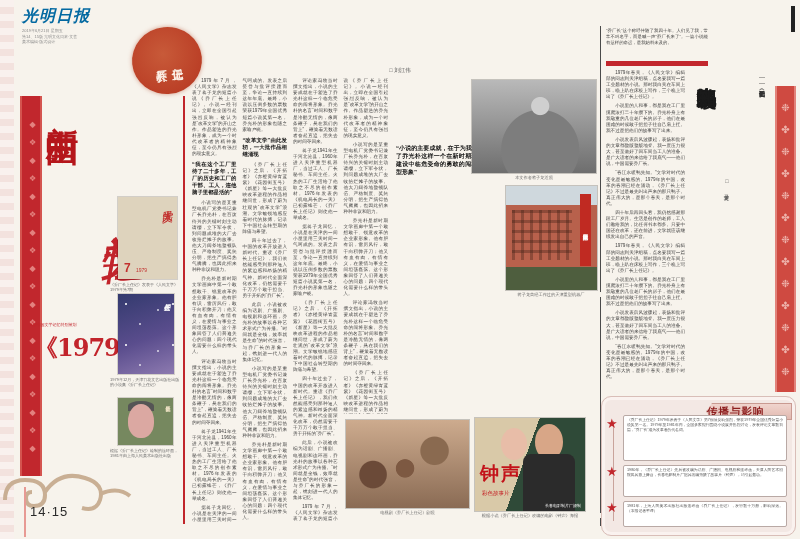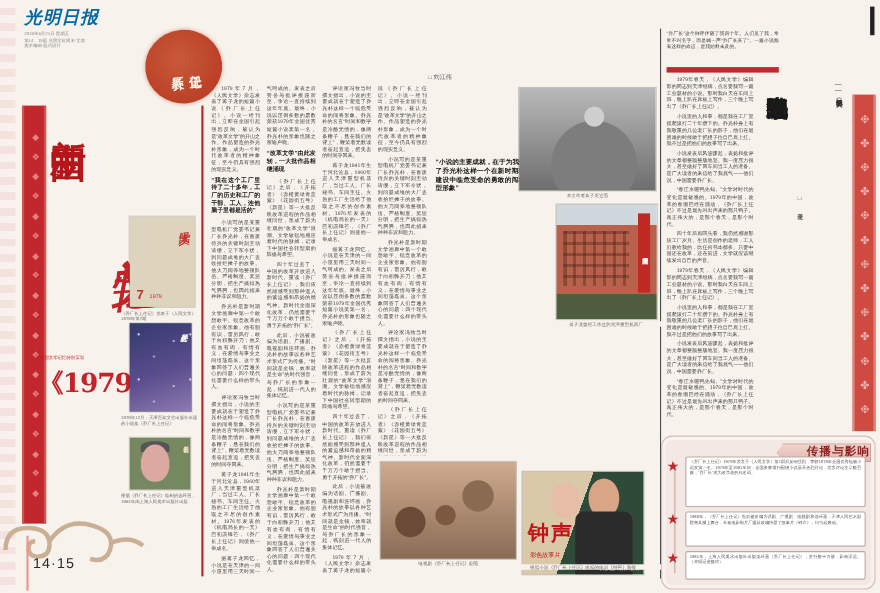--- a/index.html
+++ b/index.html
@@ -86,21 +86,21 @@
                  repeating-linear-gradient(180deg,rgba(60,30,20,.35) 0 3px,transparent 3px 10px);}
   .ph2 .sign{position:absolute;right:6px;top:8px;width:11px;height:72px;background:#c02a22;
       color:#fff;font-size:5.5px;writing-mode:vertical-rl;text-orientation:upright;
       text-align:center;line-height:11px;}
   .bmask{left:343px;top:414px;width:250px;height:112px;background:#f7f3ec;z-index:1;}
   .still{left:346px;top:420px;width:123px;height:88px;position:absolute;
       background:radial-gradient(circle at 22% 62%,#6b4a38 0 12%,transparent 13%),
                  radial-gradient(circle at 48% 55%,#7d5942 0 11%,transparent 12%),
                  radial-gradient(circle at 72% 35%,#8a6a50 0 13%,transparent 14%),
                  linear-gradient(180deg,#cdab8e,#8a6b54);}
-  .poster{left:475px;top:429px;width:110px;height:93px;position:absolute;
+  .poster{left:475px;top:418px;width:110px;height:93px;position:absolute;
       background:linear-gradient(110deg,#d9c9a8 0 45%,#2f4a38 45% 100%);}
   .poster .f1{position:absolute;left:26px;top:10px;width:26px;height:32px;border-radius:50%;background:#e8bda8;}
   .poster .f2{position:absolute;right:22px;top:6px;width:28px;height:36px;border-radius:50%;background:#d8a687;}
   .poster .jkt{position:absolute;right:10px;top:36px;width:52px;height:57px;background:#2b2b2b;border-radius:8px 8px 0 0;}
   .poster .ttl{position:absolute;left:5px;bottom:24px;color:#c3131a;font-weight:bold;font-size:19px;
       font-family:"DejaVu Serif",serif;letter-spacing:2px;}
   .poster .sub{position:absolute;left:7px;bottom:14px;color:#c3131a;font-size:5.5px;}
   .poster .studio{position:absolute;right:4px;bottom:3px;color:#eee;font-size:4px;}
   
   .vline{left:600px;top:26px;width:1px;height:500px;background:#4a4a4a;}
@@ -116,21 +116,21 @@
   .rtitle .small{position:absolute;right:8px;top:4px;writing-mode:vertical-rl;text-orientation:upright;
       font-size:6px;color:#333;}
   .rtitle .by{position:absolute;left:34px;top:108px;writing-mode:vertical-rl;text-orientation:upright;
       font-size:5.5px;color:#555;}
   
   .inf{left:601px;top:396px;width:193px;height:138px;background:#f3e8e4;border:1px solid #d9beb8;
       border-radius:10px;z-index:2;box-shadow:inset 0 0 0 3px #faf2ef;}
   .inf .ribbon{position:absolute;left:104px;top:6px;width:84px;height:15px;
       background:linear-gradient(180deg,#f0d4cd,#e2b9b0);border:1px solid #c99a91;
       clip-path:polygon(7% 0,100% 0,100% 100%,7% 100%,0 50%);
-      color:#8e1f1f;font-weight:bold;font-size:10.5px;text-align:right;line-height:15px;
+      color:#8e1f1f;font-weight:bold;font-size:10.5px;text-align:left;line-height:15px;
       font-family:"DejaVu Serif",serif;letter-spacing:1px;}
   .inf .cline{position:absolute;left:11px;top:24px;width:1px;height:100px;background:#c9a39b;}
   .star{position:absolute;color:#c1272d;font-size:13px;line-height:13px;}
   .ibox{position:absolute;left:21px;width:164px;background:#fff;border:1px solid #b9a9a5;
       border-radius:2px;font-size:3.8px;line-height:5px;color:#555;text-align:justify;
       padding:2px 3px;box-sizing:border-box;overflow:hidden;}
 </style>
 </head>
 <body>
 

